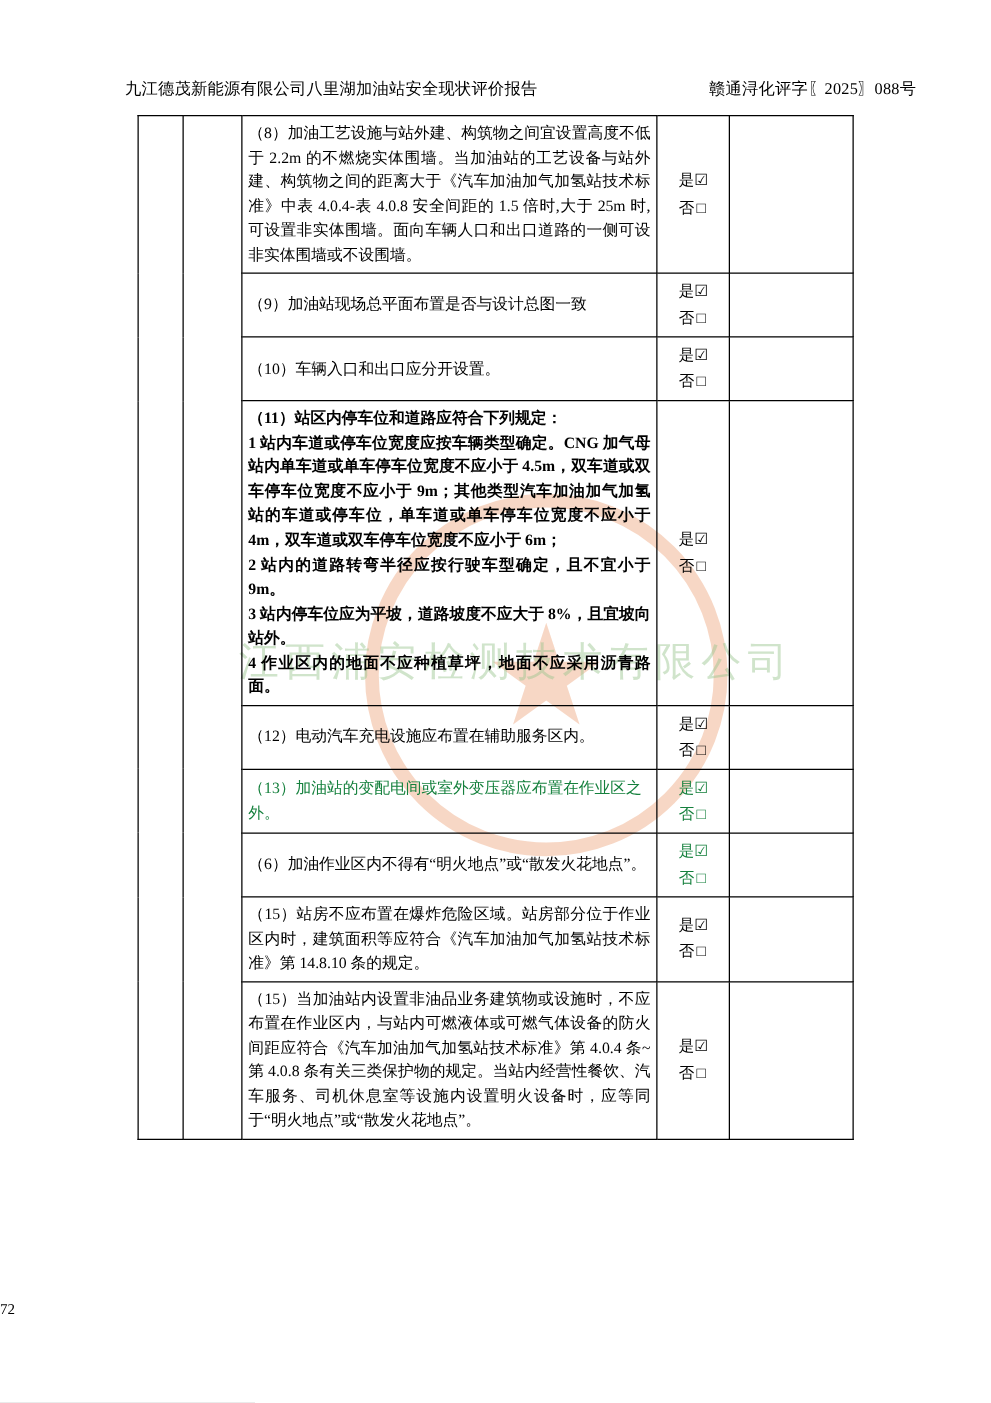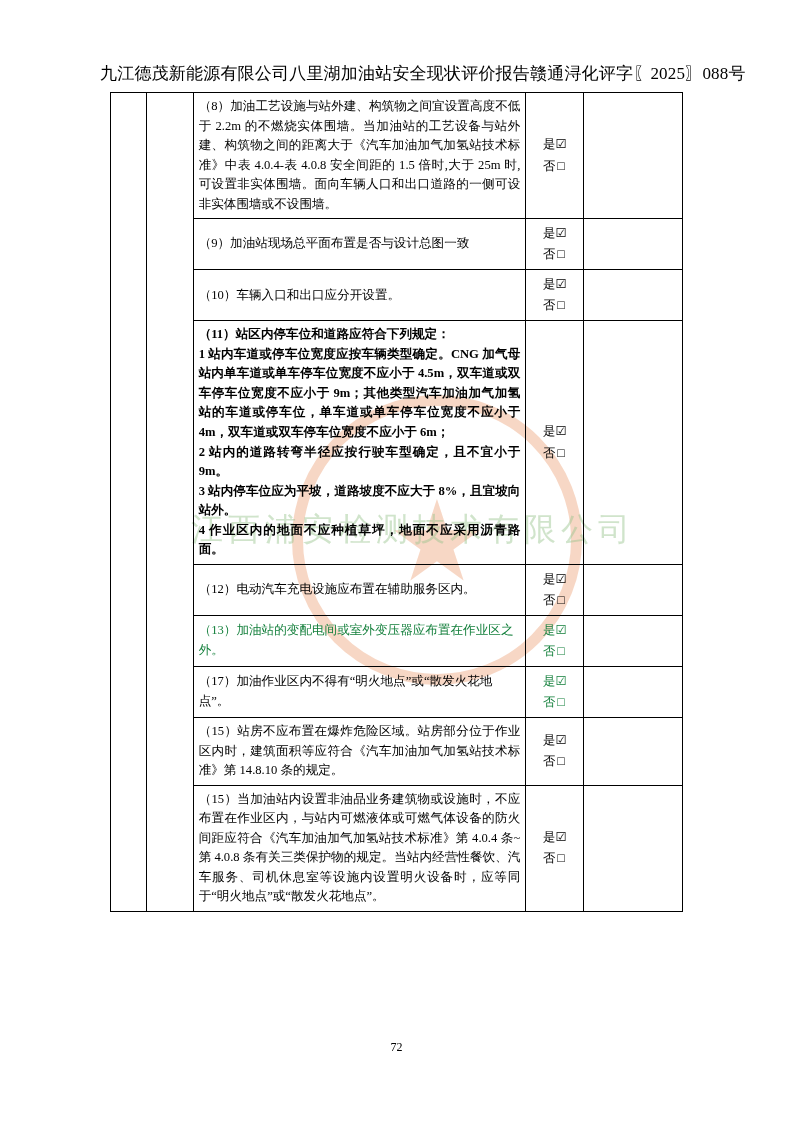--- a/index.html
+++ b/index.html
@@ -20,21 +20,21 @@
 
   
   .header {
     position: absolute;
     top: 62px;
     left: 100px;
     right: 60px;
     display: flex;
     justify-content: space-between;
     align-items: flex-end;
-    font-size: 17px;
+    font-size: 13px;
     letter-spacing: 0.2px;
   }
   .header .left  { white-space: nowrap; }
   .header .right { white-space: nowrap; font-weight: normal; }
 
   
   .watermark {
     position: absolute;
     left: 0; right: 0; top: 0; bottom: 0;
     pointer-events: none;
@@ -112,21 +112,20 @@
 
   
   .red { color: #15803d; }
 
   
   .page-number {
     position: absolute;
     top: 1040px;
     left: 0;
     width: 793px;
-    text-align: center;
     font-size: 12px;
   }
 </style>
 </head>
 <body>
 
 <div class="page">
 
   <div class="header">
     <span class="left">九江德茂新能源有限公司八里湖加油站安全现状评价报告</span>
@@ -199,21 +198,21 @@
       <tr>
         <td class="col-text txt center red">（13）加油站的变配电间或室外变压器应布置在作业区之外。</td>
         <td class="col-judge">
           <span class="judge-line red"><span>是</span><span class="box">☑</span></span>
           <span class="judge-line red"><span>否</span><span class="box">□</span></span>
         </td>
         <td class="col-note"></td>
       </tr>
 
       <tr>
-        <td class="col-text txt center">（17）加油作业区内不得有“明火地点”或“散发火花地点”。</td>
+        <td class="col-text txt center">（6）加油作业区内不得有“明火地点”或“散发火花地点”。</td>
         <td class="col-judge">
           <span class="judge-line red"><span>是</span><span class="box">☑</span></span>
           <span class="judge-line red"><span>否</span><span class="box">□</span></span>
         </td>
         <td class="col-note"></td>
       </tr>
 
       <tr>
         <td class="col-text txt">（15）站房不应布置在爆炸危险区域。站房部分位于作业区内时，建筑面积等应符合《汽车加油加气加氢站技术标准》第 14.8.10 条的规定。</td>
         <td class="col-judge">

